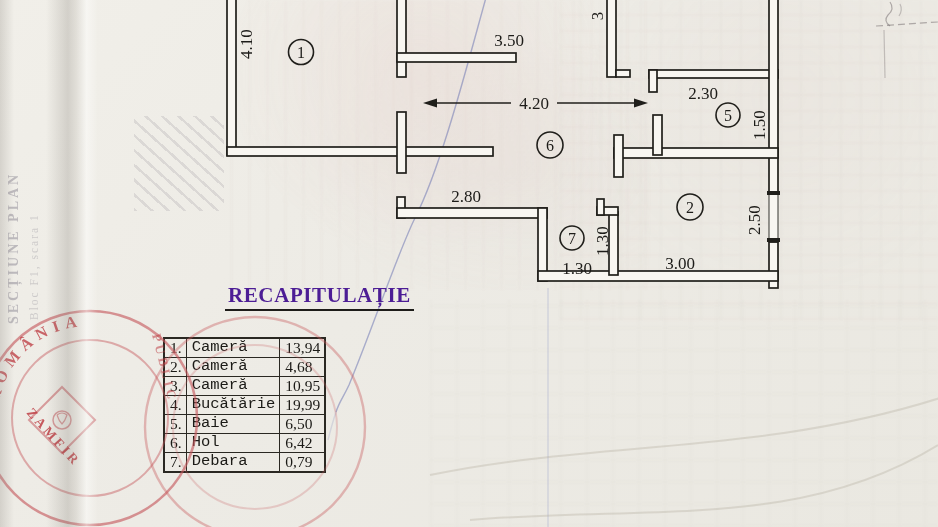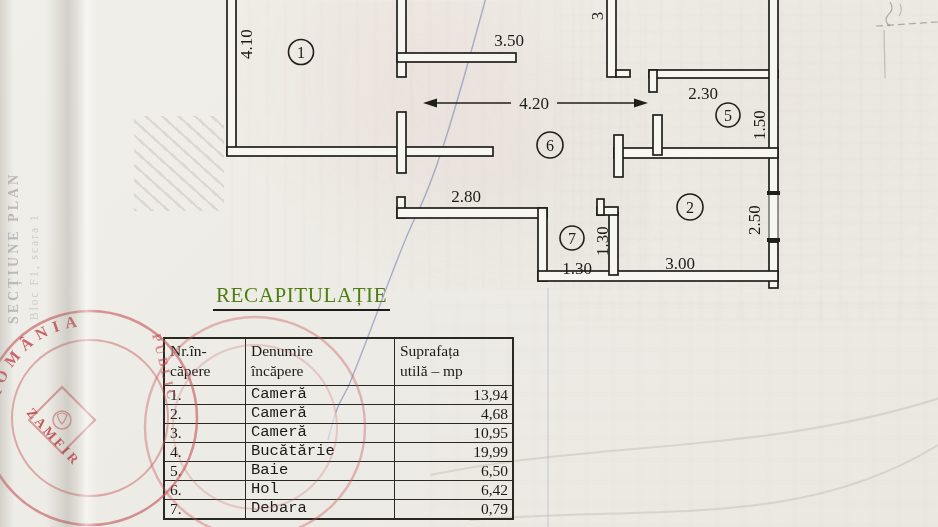--- a/index.html
+++ b/index.html
@@ -30,33 +30,33 @@
                rgba(170,165,156,.22) 58%, rgba(255,255,254,.45) 78%, rgba(255,255,255,0) 100%);}
   .edge-shade{position:absolute;left:0;top:0;width:14px;height:527px;background:linear-gradient(90deg,rgba(150,145,138,.30),rgba(150,145,138,0));pointer-events:none;z-index:9;}
 
   
   .margin-note{position:absolute;writing-mode:vertical-rl;transform:rotate(180deg);
     color:rgba(105,100,118,.38);filter:blur(.7px);white-space:nowrap;}
   .margin-note.n1{left:6px;top:-6px;height:330px;font-size:14px;letter-spacing:3px;font-weight:bold;}
   .margin-note.n2{left:28px;top:20px;height:300px;font-size:11.5px;letter-spacing:2px;color:rgba(110,105,120,.26);}
 
   
-  .title{position:absolute;left:213px;top:283px;font-size:21px;font-weight:normal;letter-spacing:.6px;
-    color:#4d7c0f;border-bottom:2.3px solid #1d1c19;padding:0 3px 1px 3px;z-index:5;}
+  .title{position:absolute;left:225px;top:283px;font-size:21px;font-weight:bold;letter-spacing:.6px;
+    color:#4c1d95;border-bottom:2.3px solid #1d1c19;padding:0 3px 1px 3px;z-index:5;}
 
   
   table.recap{position:absolute;left:163px;top:337px;border-collapse:collapse;z-index:5;
     font-size:15.5px;color:#1b1a16;}
   table.recap td, table.recap th{border:1.6px solid #2a2822;font-weight:normal;vertical-align:top;
     background:transparent;}
   table.recap{border:2px solid #2a2822;}
   th.h1{width:71px;} th.h2{width:139px;} th.h3{width:108px;}
   table.recap th{height:44px;text-align:left;padding:2px 4px 0 5px;line-height:1.3;}
   table.recap td{height:18px;padding:0 4px 0 5px;line-height:1.15;}
-  td.num{text-align:right;padding-right:7px;}
+  td.num{text-align:left;padding-right:7px;}
   td.name{padding-left:7px;font-family:Liberation Mono, monospace;}
 
   
   svg.plan{position:absolute;left:0;top:0;z-index:2;}
   svg.plan text{font-family:"Liberation Serif", serif;fill:#1d1c19;}
   .dim{font-size:17px;}
   .roomno{font-size:16px;}
 
   
   svg.stamp{position:absolute;left:0;top:295px;z-index:6;pointer-events:none;filter:blur(.3px);}
@@ -155,34 +155,20 @@
     <text class="roomno" x="728" y="120.5">5</text>
     <text class="roomno" x="690" y="212.5">2</text>
     <text class="roomno" x="572" y="243.5">7</text>
   </g>
 </svg>
 
 <div class="title">RECAPITULAȚIE</div>
 
 <table class="recap">
   <tbody>
-      <tr>
-    <th class="h1">
-      <span>Nr.în-</span><br>
-      <span>căpere</span>
-    </th>
-    <th class="h2">
-      <span>Denumire</span><br>
-      <span>încăpere</span>
-    </th>
-    <th class="h3">
-      <span>Suprafața</span><br>
-      <span>utilă – mp</span>
-    </th>
-  </tr>
   <tr>
     <td>1.</td>
     <td class="name">Cameră</td>
     <td class="num">13,94</td>
   </tr>
   <tr>
     <td>2.</td>
     <td class="name">Cameră</td>
     <td class="num">4,68</td>
   </tr>

